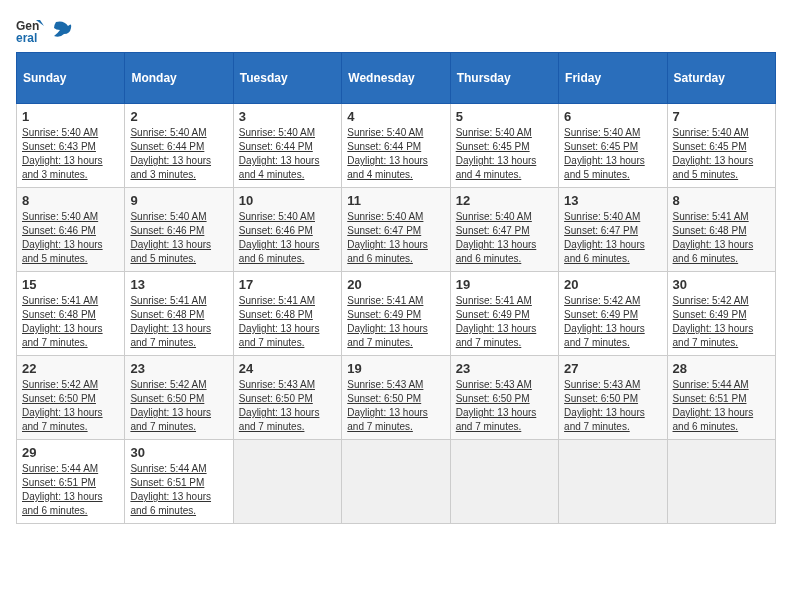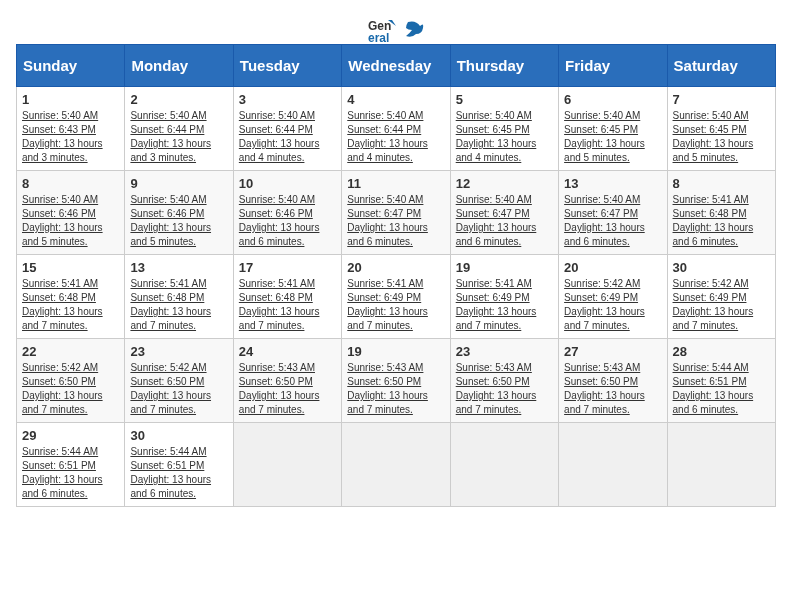--- a/index.html
+++ b/index.html
@@ -5,23 +5,23 @@
     * { box-sizing: border-box; margin: 0; padding: 0; }
     body {
       font-family: Arial, sans-serif;
       background: #fff;
       width: 792px;
       min-height: 612px;
       padding: 16px;
     }
     .header-area {
       display: flex;
-      justify-content: center;
+      justify-content: flex-start;
       align-items: flex-start;
-      margin-bottom: 0;
+      margin-bottom: 8px;
     }
     .logo {
       display: flex;
       align-items: center;
       gap: 4px;
     }
     .logo-text-general {
       font-size: 18px;
       font-weight: bold;
       color: #333;
@@ -49,22 +49,22 @@
     }
     table {
       width: 100%;
       border-collapse: collapse;
       font-size: 11px;
     }
     thead tr th {
       background-color: #2a6ebb;
       color: #fff;
       text-align: left;
-      padding: 12px 6px;
-      font-size: 15px;
+      padding: 18px 6px;
+      font-size: 12px;
       font-weight: bold;
       border: 1px solid #1a5aab;
     }
     tbody tr td {
       vertical-align: top;
       padding: 5px 5px;
       border: 1px solid #ccc;
       color: #333;
       background: #fff;
       min-height: 70px;

